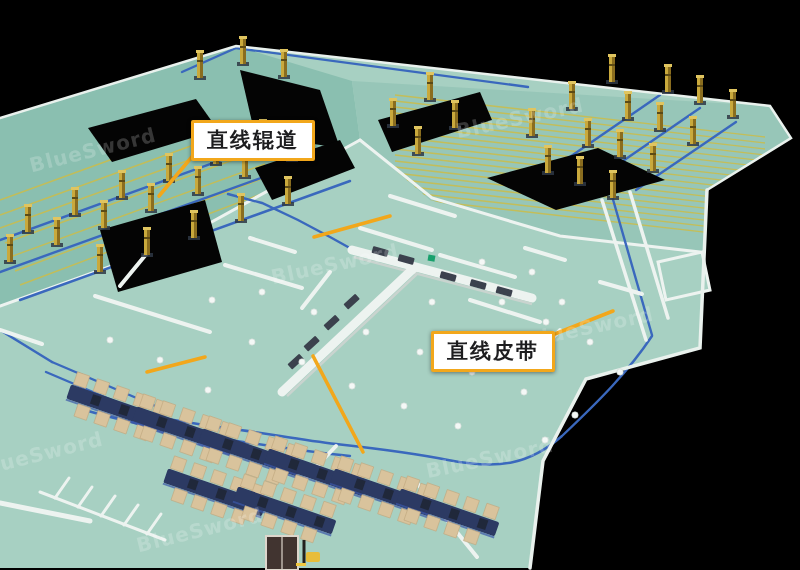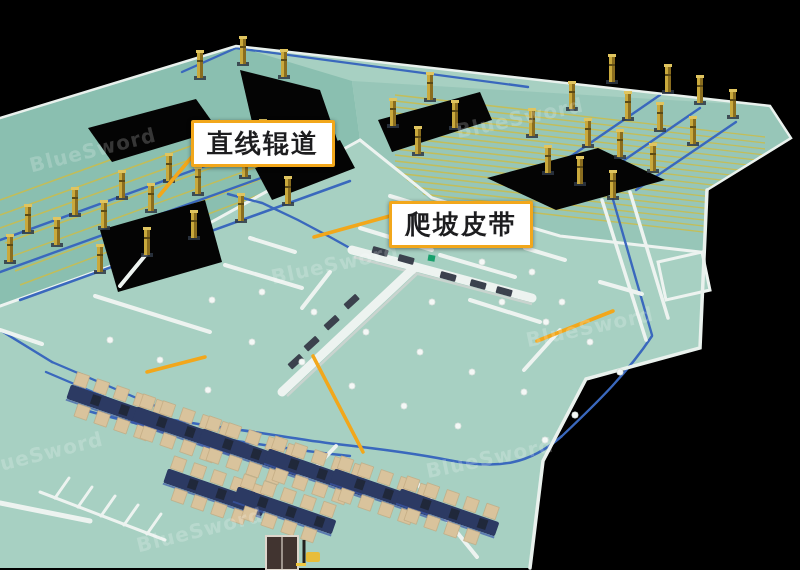--- a/index.html
+++ b/index.html
@@ -11,21 +11,21 @@
   body{font-family:"DejaVu Sans",sans-serif;}
   .stage{position:relative;width:800px;height:570px;overflow:hidden;background:var(--background);}
   .stage svg{position:absolute;left:0;top:0;}
   .wall{stroke:var(--wall-white);stroke-linecap:round;fill:none;}
   .edge{stroke:#E9F1ED;stroke-linecap:round;fill:none;}
   .bline{stroke:var(--conveyor-blue);stroke-width:2.4;stroke-linecap:round;fill:none;}
   .yline{stroke:var(--roller-yellow);stroke-width:1.4;opacity:.9;fill:none;}
   .leader{stroke:var(--accent);stroke-width:3.6;stroke-linecap:round;fill:none;}
   .callout{
     position:absolute;background:#ffffff;border:3px solid var(--accent);
-    color:#1d1d1f;font-size:26px;font-weight:700;letter-spacing:2px;
+    color:#1d1d1f;font-size:21px;font-weight:700;letter-spacing:2px;
     padding:5px 13px;border-radius:2px;white-space:nowrap;line-height:1.2;
     box-shadow:0 1px 4px rgba(0,0,0,.45);
     text-align:center;
   }
   .wm{
     position:absolute;color:rgba(255,255,255,.20);font-size:20px;font-weight:700;
     letter-spacing:1px;pointer-events:none;white-space:nowrap;
   }
 </style>
 </head>
@@ -548,14 +548,14 @@
 
   <div class="wm" style="left:28px;top:138px;transform:rotate(-14deg);">BlueSword</div>
   <div class="wm" style="left:455px;top:106px;transform:rotate(-12deg);">BlueSword</div>
   <div class="wm" style="left:270px;top:252px;transform:rotate(-12deg);">BlueSword</div>
   <div class="wm" style="left:525px;top:315px;transform:rotate(-12deg);">BlueSword</div>
   <div class="wm" style="left:-25px;top:442px;transform:rotate(-14deg);">BlueSword</div>
   <div class="wm" style="left:425px;top:446px;transform:rotate(-12deg);">BlueSword</div>
   <div class="wm" style="left:135px;top:518px;transform:rotate(-14deg);">BlueSword</div>
 
   <div class="callout" style="left:191px;top:120px;">直线辊道</div>
-  <div class="callout" style="left:389px;top:201px;">爬坡皮带</div>
+  <div class="callout" style="left:431px;top:331px;">直线皮带</div>
 </div>
 
 </body></html>

